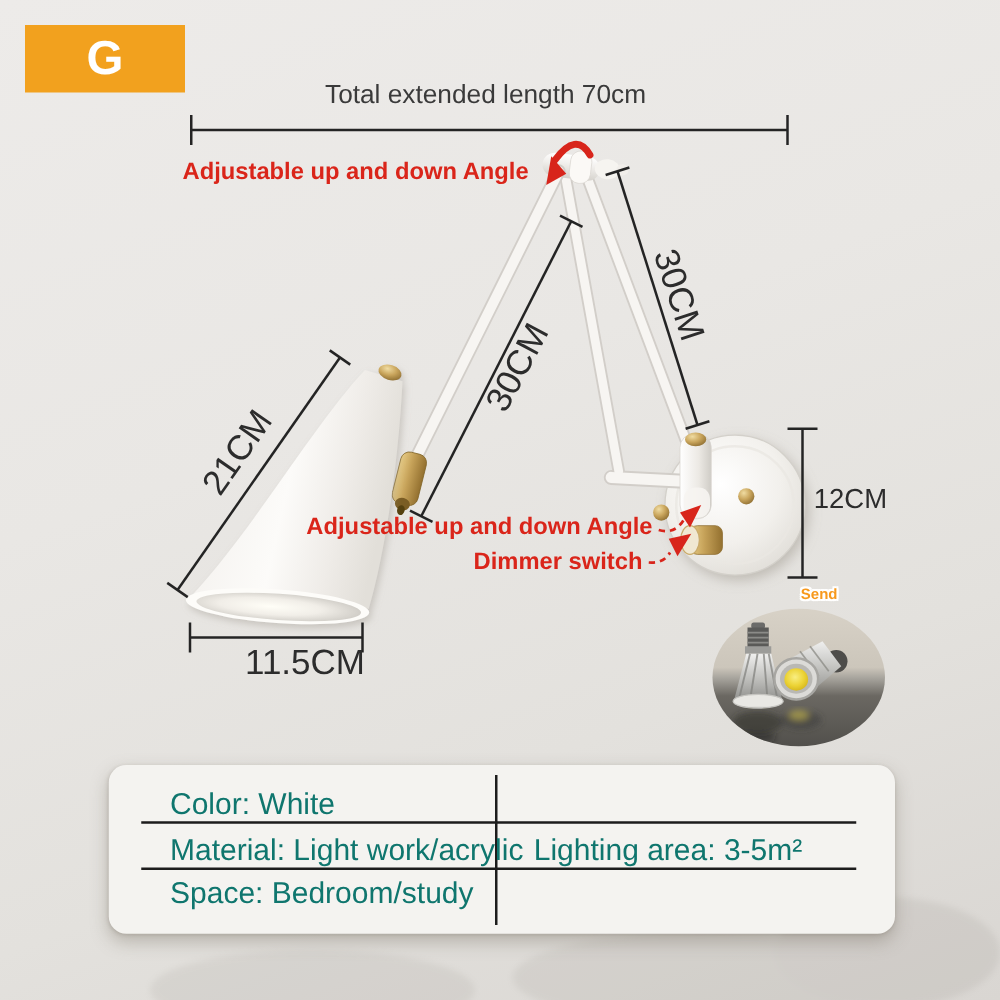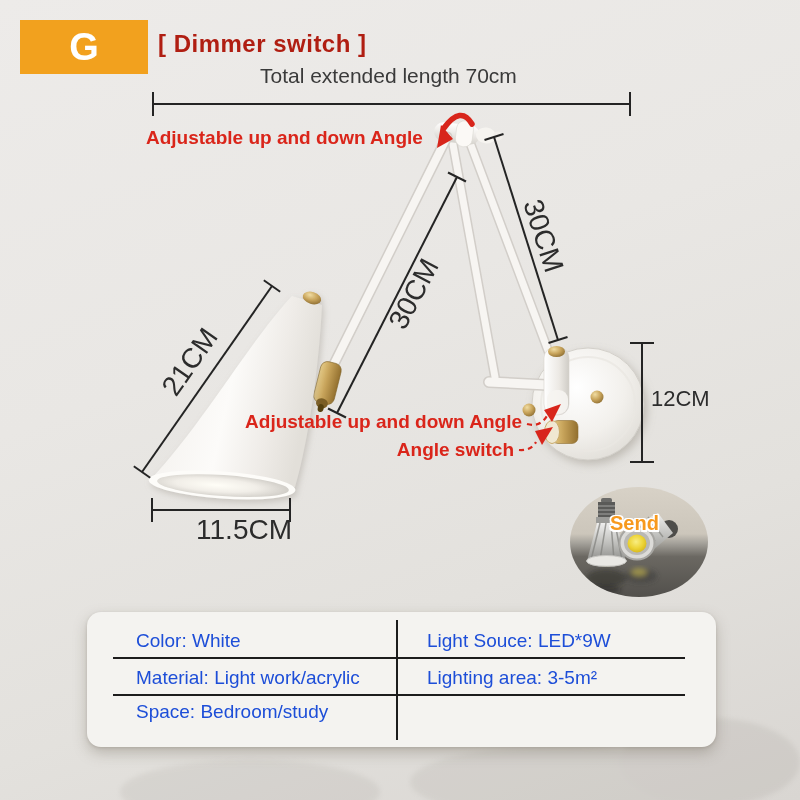--- a/index.html
+++ b/index.html
@@ -27,32 +27,32 @@
   .dim-30-right{left:481px;top:220px;width:124px;text-align:center;font-size:28px;transform:rotate(72deg);}
   .dim-12{left:651px;top:386px;font-size:22px;}
   .dim-115{left:152px;top:514px;width:140px;text-align:right;font-size:28px;}
   
   .red-note{color:#da251a;font-weight:bold;font-size:19px;white-space:nowrap;}
   .annot-top{left:146px;top:127px;}
   .annot-mid{left:240px;top:411px;width:282px;text-align:right;}
   .annot-dimmer{left:364px;top:439px;width:150px;text-align:right;}
   
   .send-badge{
-    left:610px;top:512px;width:60px;text-align:left;
-    color:#f7991d;font-size:20px;font-weight:bold;
+    left:610px;top:468px;width:60px;text-align:right;
+    color:#f7991d;font-size:12px;font-weight:bold;
     text-shadow:-1.5px -1.5px 0 #fff,1.5px -1.5px 0 #fff,-1.5px 1.5px 0 #fff,1.5px 1.5px 0 #fff,0 -1.5px 0 #fff,0 1.5px 0 #fff,-1.5px 0 0 #fff,1.5px 0 0 #fff;
   }
   
   .spec-panel{
     left:87px;top:612px;width:629px;height:135px;background:#f4f3f0;border-radius:14px;
     box-shadow:0 6px 14px rgba(118,110,98,.38),0 1px 3px rgba(120,112,100,.25);
   }
   .spec-panel .hline{position:absolute;left:26px;width:572px;height:2px;background:#1c1c1c;}
   .spec-panel .vline{position:absolute;left:309px;top:8px;width:2px;height:120px;background:#1c1c1c;}
-  .cell{position:absolute;font-size:19px;color:#1d4ed8;white-space:nowrap;}
+  .cell{position:absolute;font-size:24px;color:#0f766e;white-space:nowrap;}
   .cell.l{left:49px;}
   .cell.r{left:340px;}
 </style>
 </head>
 <body>
 
 <div class="stage">
 
   <svg class="abs" width="800" height="800" viewBox="0 0 800 800" style="left:0;top:0;">
     <defs>
@@ -267,39 +267,37 @@
           <ellipse cx="639" cy="572" rx="8" ry="4" fill="#cdbd4e" opacity="0.6"></ellipse>
           <ellipse cx="605" cy="590" rx="16" ry="5" fill="#1f1e1d" opacity="0.4"></ellipse>
         </g>
       </g>
     </g>
   </svg>
 
   <div class="abs badge-g">
     <span>G</span>
   </div>
-  <div class="abs header-title">[ Dimmer switch ]</div>
 
   <div class="abs total-label">Total extended length 70cm</div>
   <div class="abs red-note annot-top">Adjustable up and down Angle</div>
   <div class="abs red-note annot-mid">Adjustable up and down Angle</div>
-  <div class="abs red-note annot-dimmer">Angle switch</div>
+  <div class="abs red-note annot-dimmer">Dimmer switch</div>
 
   <div class="abs dim-label dim-21">21CM</div>
   <div class="abs dim-label dim-30-left">30CM</div>
   <div class="abs dim-label dim-30-right">30CM</div>
   <div class="abs dim-label dim-12">12CM</div>
   <div class="abs dim-label dim-115">11.5CM</div>
 
   <div class="abs send-badge">Send</div>
 
   <div class="abs spec-panel">
     <div class="vline"></div>
     <div class="hline" style="top:45px;"></div>
     <div class="hline" style="top:82px;"></div>
     <div class="cell l" style="top:18px;">Color: White</div>
-    <div class="cell r" style="top:18px;">Light Souce: LED*9W</div>
     <div class="cell l" style="top:55px;">Material: Light work/acrylic</div>
     <div class="cell r" style="top:55px;">Lighting area: 3-5m²</div>
     <div class="cell l" style="top:89px;text-align:center;">Space: Bedroom/study</div>
   </div>
 
 </div>
 
 </body></html>

